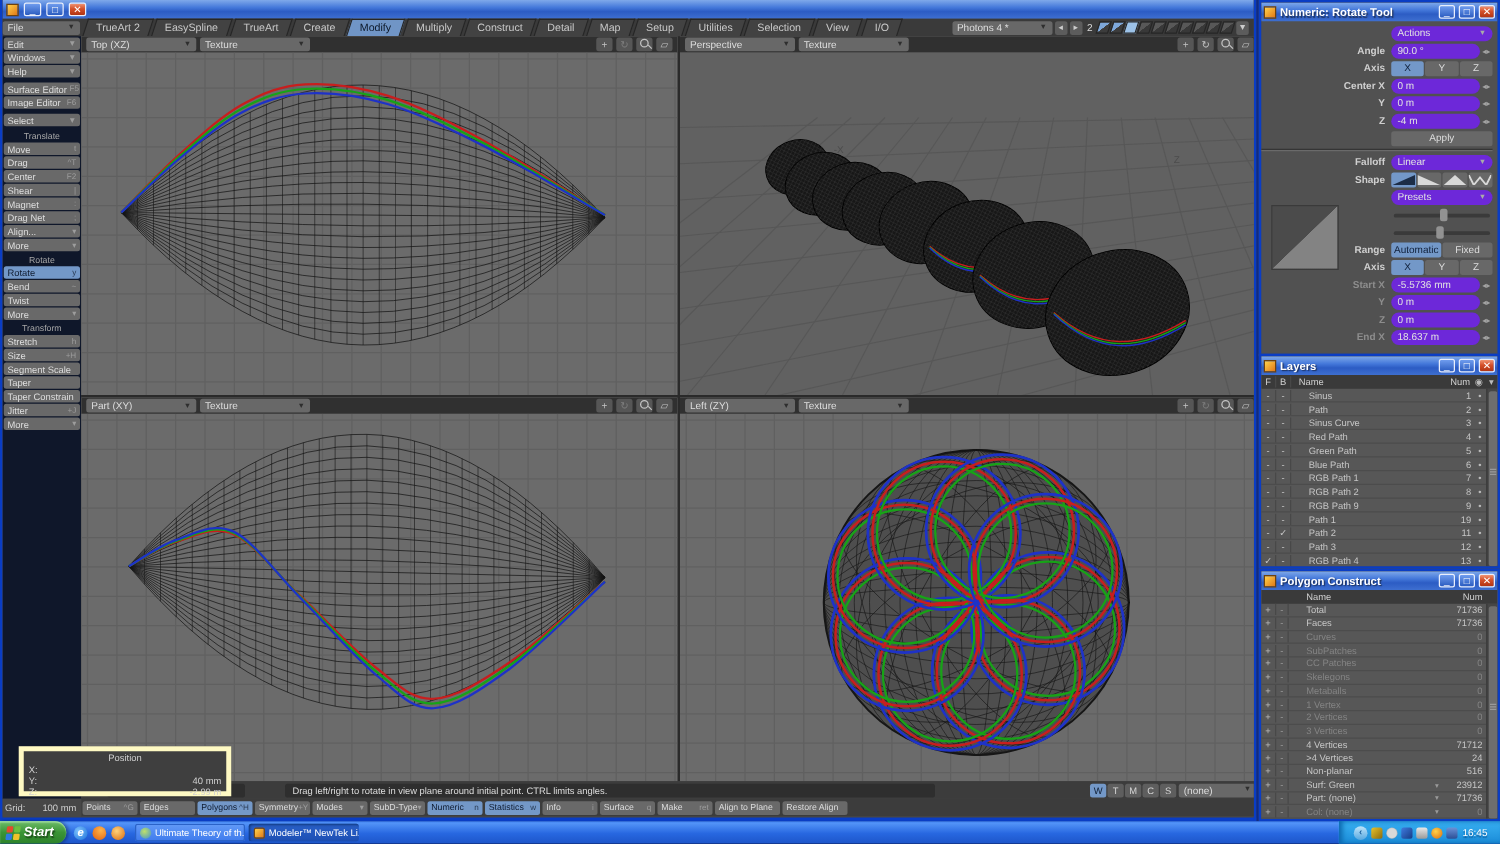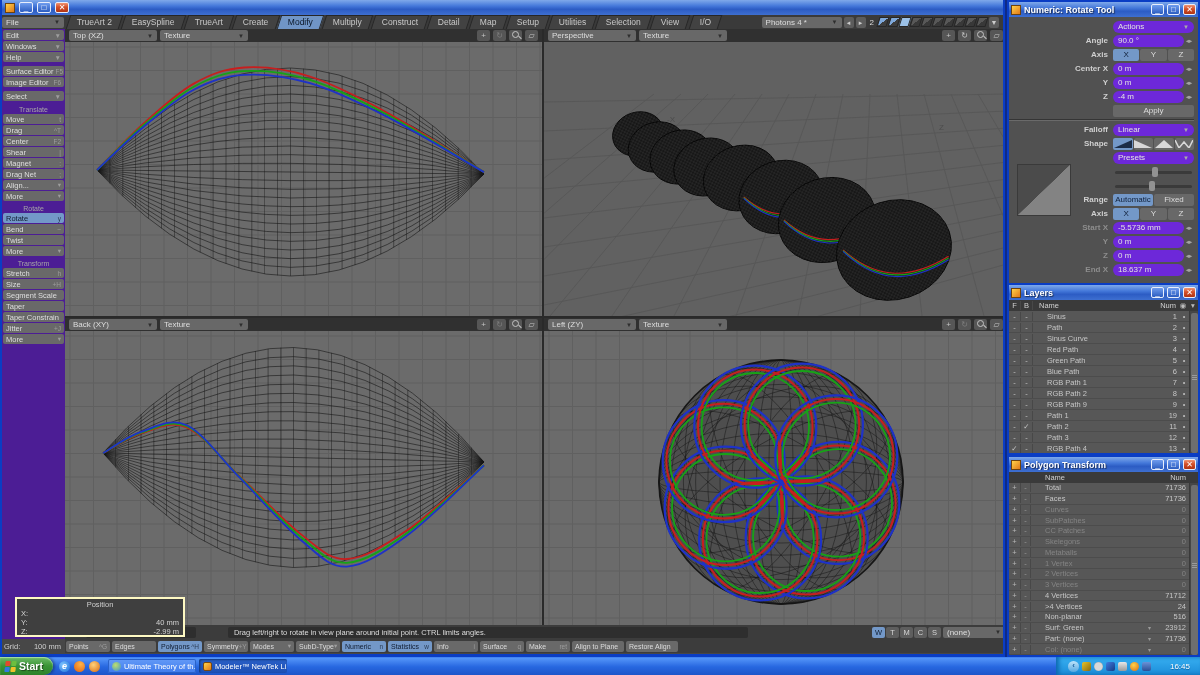--- a/index.html
+++ b/index.html
@@ -27,21 +27,21 @@
 .lsq.full{background:#9cc2e8;}
 .lsq.off{background:linear-gradient(135deg,#585858 49%,#383838 51%);}
 .navbtn{width:10px;height:11px;background:#5c5c5c;border-radius:2px;color:#ccc;font-size:7px;line-height:11px;text-align:center;}
 .navnum{color:#ddd;font-size:8px;padding:0 2px;}
 
 
 .dd{background:#686868;border-radius:2px;display:flex;align-items:center;padding:0 4px;font-size:8px;color:#dedede;height:11px;align-self:center;white-space:nowrap;overflow:hidden;}
 .dd .arrow{margin-left:auto;color:#2e2e2e;font-size:6px;padding-left:4px;}
 
 
-.sidebar{position:absolute;left:0;top:29px;width:63px;height:610px;background:#4c1d95;padding:1px 1px 0 1px;display:flex;flex-direction:column;overflow:hidden;}
+.sidebar{position:absolute;left:0;top:29px;width:63px;height:610px;background:#0f172a;padding:1px 1px 0 1px;display:flex;flex-direction:column;overflow:hidden;}
 .sbtn{height:10px;margin-bottom:1px;background:#696969;border-radius:2px;display:flex;align-items:center;padding:0 3px;font-size:7.5px;color:#dedede;flex:none;white-space:nowrap;overflow:hidden;}
 .sbtn .k{margin-left:auto;color:#9d9d9d;font-size:6.5px;padding-left:2px;}
 .sbtn.active{background:#7398c8;color:#101c30;}
 .sbtn.active .k{color:#2a3c55;}
 .sechead{height:9px;text-align:center;color:#a6a6a6;font-size:7px;line-height:9px;flex:none;margin-top:3px;}
 .sgap{height:3px;flex:none;}
 .gridrow{position:absolute;left:0;top:639px;width:63px;height:14px;background:#474747;display:flex;align-items:center;font-size:7.5px;color:#cfcfcf;padding:0 2px;}
 .gridrow .gv{margin-left:auto;padding-right:2px;}
 
 
@@ -71,21 +71,21 @@
 .modebtns .mb.active{background:#7398c8;color:#0f1e34;}
 .vmapdd{width:62px;height:11px;}
 .toolrow{position:absolute;left:63px;top:639px;width:942px;height:14px;background:#3c3c3c;display:flex;align-items:center;gap:2px;padding:0 1px;}
 .toolrow .tbtn{width:44px;height:11px;background:#696969;border-radius:2px;display:flex;align-items:center;padding:0 3px;font-size:7px;color:#dcdcdc;white-space:nowrap;overflow:hidden;}
 .toolrow .tbtn .k{margin-left:auto;color:#9d9d9d;font-size:6.5px;}
 .toolrow .tbtn.active{background:#7398c8;color:#101c30;}
 .toolrow .tbtn.active .k{color:#2a3c55;}
 .toolrow .tbtn.wide{width:52px;}
 
 
-.posbox{position:absolute;left:13px;top:597px;width:170px;height:40px;background:#3f3f3f;border:2px solid #fef9c3;font-size:7.5px;color:#d2d2d2;padding:1px 4px;}
+.posbox{position:absolute;left:13px;top:597px;width:170px;height:40px;background:#3f3f3f;border:4px solid #fef9c3;font-size:7.5px;color:#d2d2d2;padding:1px 4px;}
 .posbox .pt{text-align:center;font-size:7.5px;color:#cfcfcf;}
 .posbox .prow{display:flex;height:9px;align-items:center;}
 .posbox .pv{margin-left:auto;}
 
 
 .xppanel{position:absolute;left:1007px;width:193px;border:2px solid #0a3dc4;background:#515151;overflow:hidden;}
 .xppanel.numeric{top:0;height:285px;z-index:1;}
 .xppanel.layers{top:283px;height:172px;z-index:2;}
 .xppanel.stats{top:455px;height:202px;z-index:3;}
 .xptitle{height:15px;background:linear-gradient(180deg,#7fa9ea,#4478da 40%,#2c5cc4 62%,#3e6fd0);display:flex;align-items:center;gap:3px;padding:0 2px;}
@@ -128,37 +128,37 @@
 .strow.dim{color:#848484;}
 .c-plus{width:12px;text-align:center;flex:none;color:#b8b8b8;border-right:1px solid #484848;}
 .c-minus{width:10px;text-align:center;flex:none;color:#9a9a9a;border-right:1px solid #484848;}
 .c-sname{flex:1;padding-left:14px;white-space:nowrap;overflow:hidden;display:flex;align-items:center;}
 .c-sname .ddarrow{margin-left:auto;padding-right:4px;color:#9a9a9a;font-size:6px;}
 .c-snum{width:34px;text-align:right;flex:none;padding-right:3px;}
 
 
 .taskbar{position:absolute;left:0;top:657px;width:1200px;height:18px;background:linear-gradient(180deg,#3a7cf0 0%,#5394f8 8%,#2767e0 55%,#1d55c9 100%);display:flex;align-items:center;z-index:10;}
 .startbtn{height:18px;background:linear-gradient(180deg,#6ebc69,#3a9436 50%,#2d822a);border-radius:0 9px 9px 0;display:flex;align-items:center;gap:3px;padding:0 10px 0 5px;box-shadow:inset 0 1px 1px #a8e2a3,2px 0 3px rgba(0,0,0,.35);flex:none;}
-.startbtn .lbl{color:#fff;font-weight:bold;font-size:10.5px;text-shadow:1px 1px 1px #1c4a1a;}
+.startbtn .lbl{color:#fff;font-weight:bold;font-style:italic;font-size:10.5px;text-shadow:1px 1px 1px #1c4a1a;}
 .flag{width:11px;height:11px;display:grid;grid-template-columns:1fr 1fr;grid-template-rows:1fr 1fr;gap:1px;transform:skewX(-8deg);flex:none;}
 .flag i{border-radius:1px;}
 .ql{display:flex;gap:4px;margin:0 8px 0 6px;align-items:center;}
 .qlicon{width:11px;height:11px;border-radius:50%;flex:none;}
 .qlicon.ie{background:radial-gradient(circle at 35% 35%,#7fc4ff,#1b6fd8);color:#fff;font-size:9px;line-height:11px;text-align:center;font-style:italic;font-weight:bold;border-radius:50%;}
 .qlicon.ff{background:radial-gradient(circle at 60% 30%,#ffb347,#e05e10);}
 .qlicon.cr{background:radial-gradient(circle at 40% 35%,#ffd27a,#d8690f);}
 .task{width:88px;height:14px;margin-right:3px;border-radius:2px;background:linear-gradient(180deg,#639af7,#3f7bed);box-shadow:inset 0 0 0 1px #2a62c8;display:flex;align-items:center;gap:3px;padding:0 4px;color:#fff;font-size:7.5px;white-space:nowrap;overflow:hidden;flex:none;}
 .task.active{background:linear-gradient(180deg,#2a60c8,#1d4fb4);box-shadow:inset 1px 1px 2px #10377c;}
 .ticon{width:9px;height:9px;flex:none;border-radius:2px;}
 .ticon.globe{background:radial-gradient(circle at 40% 35%,#bfe06a,#3f8fd0);border-radius:50%;}
 .ticon.lw{background:linear-gradient(135deg,#ffd24a,#e07818);border:1px solid #7a4a10;}
 .tray{margin-left:auto;height:18px;background:linear-gradient(180deg,#38b0f2,#1b8cd8);display:flex;align-items:center;gap:3px;padding:0 10px 0 12px;box-shadow:inset 3px 0 4px #0d6ab0;flex:none;}
 .chev{width:11px;height:11px;border-radius:50%;background:linear-gradient(180deg,#bfe4fa,#56a8e0);color:#1a5f9c;font-size:8px;line-height:10px;text-align:center;font-weight:bold;flex:none;}
 .trayicon{width:9px;height:9px;border-radius:2px;flex:none;}
-.clock{color:#fff;font-size:8px;margin-left:16px;text-shadow:0 1px 1px #0d5a9a;}
+.clock{color:#fff;font-size:8px;margin-left:1px;text-shadow:0 1px 1px #0d5a9a;}
 </style>
 </head>
 <body>
 
 <div class="screen">
 
   <div class="lwwin">
     <div class="titlebar">
       <span class="appicon"></span>
       <span class="winbtn min">_</span>
@@ -586,21 +586,21 @@
               <path d="M299.04,208 C334.4,239.2 368.2,236.6 404.6,214.24" fill="none" stroke="#c81e1e" stroke-width="1.1"></path>
               <path d="M299.04,208.72 C334.4,241 368.2,238.4 404.6,216.04000000000002" fill="none" stroke="#17a317" stroke-width="1.1"></path>
               <path d="M299.04,209.44 C334.4,242.79999999999998 368.2,240.2 404.6,217.84" fill="none" stroke="#1e32c8" stroke-width="1.1"></path>
             </svg>
           </div>
       </div>
 
       <div class="vpcell bl">
         <div class="vphead">
           <div class="dd">
-            <span>Back</span>&nbsp;<span>(XY)</span><span class="arrow">▼</span>
+            <span>Part</span>&nbsp;<span>(XY)</span><span class="arrow">▼</span>
           </div>
           <div class="dd">
             <span>Texture</span>
               <span class="arrow">▼</span>
           </div>
           <div class="spacer"></div>
           <span class="vpico">+</span>
           <span class="vpico dim">↻</span>
           <span class="vpico"><span class="lens-icon"></span></span>
           <span class="vpico">▱</span>
@@ -1210,21 +1210,21 @@
               <div class="grip"></div>
             </div>
         </div>
       </div>
     </div>
   </div>
 
   <div class="xppanel stats">
     <div class="xptitle">
       <span class="appicon"></span>
-      <span class="ttl">Polygon Transform</span>
+      <span class="ttl">Polygon Construct</span>
       <span class="winbtn min">_</span>
       <span class="winbtn max">□</span>
       <span class="winbtn close">✕</span>
     </div>
     <div class="ltable">
       <div class="lhead">
         <span class="c-plus"></span>
           <span class="c-minus"></span>
         <span class="c-sname">Name</span>
         <span class="c-snum">Num</span>

